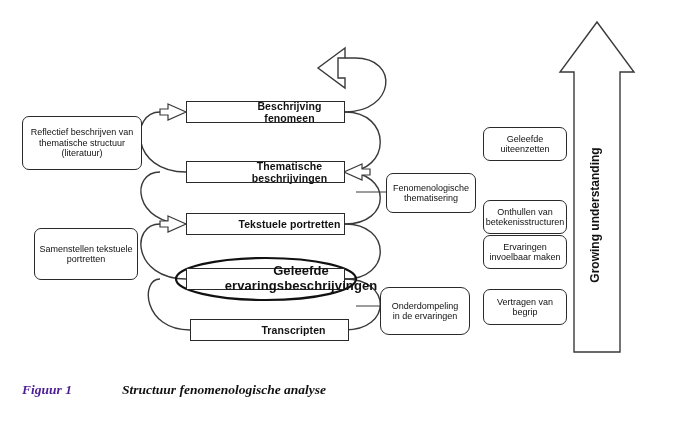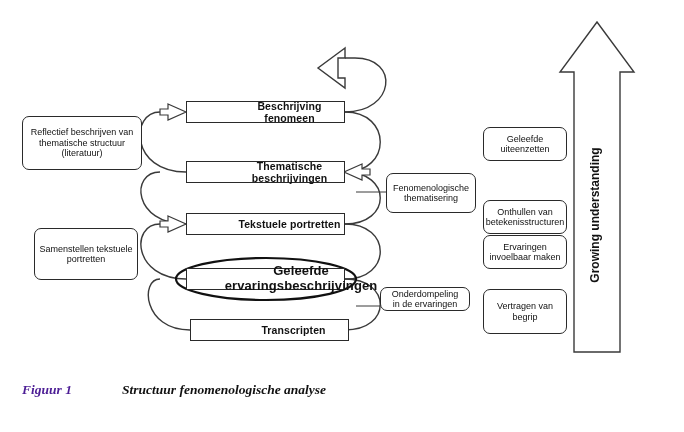--- a/index.html
+++ b/index.html
@@ -164,37 +164,37 @@
   </div>
 
   <div class="node rounded side-box" style="left:34px; top:228px; width:104px; height:52px;">
     <span>Samenstellen tekstuele portretten</span>
   </div>
 
   <div class="node rounded phase-box" style="left:386px; top:173px; width:90px; height:40px;">
     <span>Fenomenologische thematisering</span>
   </div>
 
-  <div class="node rounded phase-box" style="left:380px; top:287px; width:90px; height:24px;">
+  <div class="node rounded phase-box" style="left:380px; top:287px; width:90px; height:48px;border-radius:9px;">
     <span>Onderdompeling in de ervaringen</span>
   </div>
 
   <div class="node rounded right-box" style="left:483px; top:127px; width:84px; height:34px;">
     <span>Geleefde uiteenzetten</span>
   </div>
 
   <div class="node rounded right-box" style="left:483px; top:181px; width:84px; height:34px;margin-top:19px;">
     <span>Onthullen van betekenisstructuren</span>
   </div>
 
   <div class="node rounded right-box" style="left:483px; top:235px; width:84px; height:34px;">
     <span>Ervaringen invoelbaar maken</span>
   </div>
 
-  <div class="node rounded right-box" style="left:483px; top:289px; width:84px; height:45px;">
+  <div class="node rounded right-box" style="left:483px; top:289px; width:84px; height:36px;">
     <span>Vertragen van begrip</span>
   </div>
 
   <div class="growing-label" style="left:520px; top:208px; width:150px; text-align:center; transform: rotate(-90deg);">Growing understanding</div>
 
   <div class="caption" style="left:22px; top:382px;">Figuur 1</div>
   <div class="caption-title" style="left:122px; top:382px;">Structuur fenomenologische analyse</div>
 
 </div>
 

